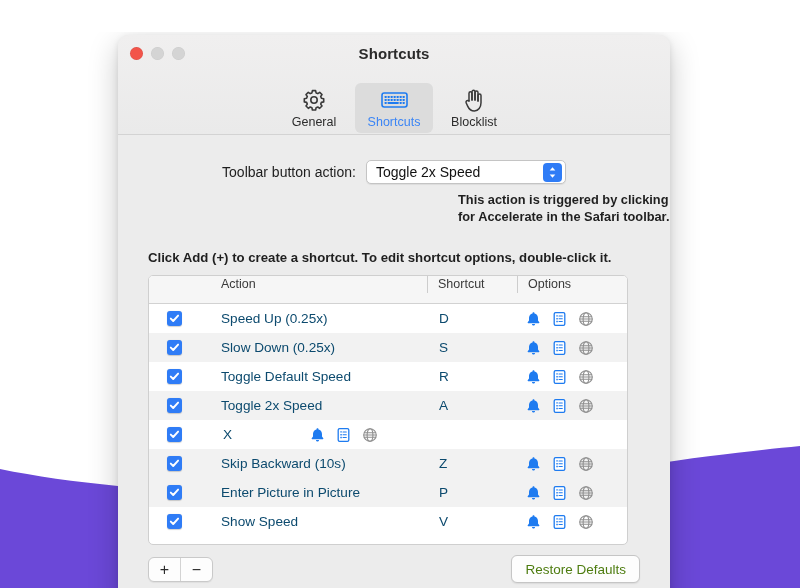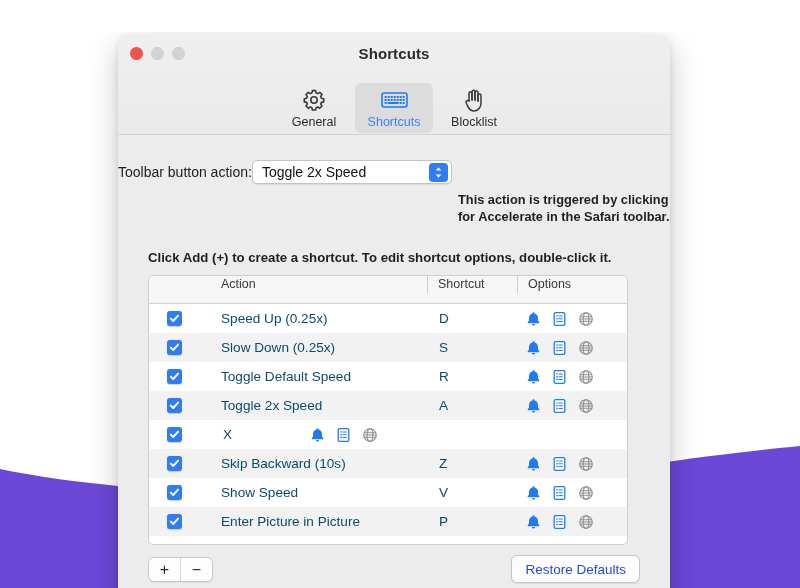--- a/index.html
+++ b/index.html
@@ -119,20 +119,22 @@
     background: #ececec;
   }
 
   
   #action-row {
     position: absolute;
     left: 0; right: 0;
     top: 25px;
     display: flex;
     align-items: center;
+    justify-content: center;
+    gap: 10px;
   }
   #action-label {
     font-size: 14px;
     color: #1d1d1d;
     text-align: right;
   }
   #action-select {
     position: relative;
     width: 200px;
     height: 24px;
@@ -268,21 +270,21 @@
     right: 30px;
     top: 420px;
     height: 26px;
     padding: 0 13px;
     background: #fdfdfd;
     border: 1px solid #c5c5c5;
     border-radius: 6px;
     display: flex;
     align-items: center;
     font-size: 13.5px;
-    color: #1d4ed8;
+    color: #4d7c0f;
     box-shadow: 0 1px 1.5px rgba(0,0,0,0.08);
     cursor: default;
   }
 </style>
 </head>
 <body>
 
 <div id="stage">
 
   <svg id="bg-purple" viewBox="0 0 800 588" preserveAspectRatio="none">
@@ -616,30 +618,30 @@
                 </span>
                 <span class="opt-icon">
                   <svg width="16" height="16" viewBox="0 0 16 16" fill="none" stroke="#8e8e8e" stroke-width="1.1">
                     <circle cx="8" cy="8" r="6.3"></circle>
                     <ellipse cx="8" cy="8" rx="2.9" ry="6.3"></ellipse>
                     <path d="M1.9 5.8h12.2M1.9 10.2h12.2M1.7 8h12.6"></path>
                   </svg>
                 </span>
               </div>
             </div>
-            <div class="trow odd">
+            <div class="trow even">
               <div class="cell col-check">
                 <span class="checkbox">
                   <svg width="11" height="11" viewBox="0 0 11 11">
                     <path d="M1.8 5.6 4.2 8 9.1 2.6" fill="none" stroke="#ffffff" stroke-width="1.9" stroke-linecap="round" stroke-linejoin="round"></path>
                   </svg>
                 </span>
               </div>
-              <div class="cell col-action">Show Speed</div>
-              <div class="cell col-shortcut">V</div>
+              <div class="cell col-action">Enter Picture in Picture</div>
+              <div class="cell col-shortcut">P</div>
               <div class="cell col-options">
                 <span class="opt-icon">
                   <svg width="15" height="16" viewBox="0 0 15 16">
                     <path d="M7.5 1.2c-.55 0-1 .45-1 1v.4C4.4 3.05 3 4.9 3 7.1v2.4L1.7 11.3c-.25.35 0 .85.45.85h10.7c.45 0 .7-.5.45-.85L12 9.5V7.1c0-2.2-1.4-4.05-3.5-4.5v-.4c0-.55-.45-1-1-1z" fill="#1e7bf0"></path>
                     <path d="M5.9 13c.2.95 1 1.6 1.6 1.6s1.4-.65 1.6-1.6z" fill="#1e7bf0"></path>
                   </svg>
                 </span>
                 <span class="opt-icon">
                   <svg width="15" height="16" viewBox="0 0 15 16">
                     <rect x="2.2" y="1.6" width="10.6" height="12.8" rx="1.4" fill="#ffffff" stroke="#1e7bf0" stroke-width="1.3"></rect>
@@ -655,30 +657,30 @@
                 </span>
                 <span class="opt-icon">
                   <svg width="16" height="16" viewBox="0 0 16 16" fill="none" stroke="#8e8e8e" stroke-width="1.1">
                     <circle cx="8" cy="8" r="6.3"></circle>
                     <ellipse cx="8" cy="8" rx="2.9" ry="6.3"></ellipse>
                     <path d="M1.9 5.8h12.2M1.9 10.2h12.2M1.7 8h12.6"></path>
                   </svg>
                 </span>
               </div>
             </div>
-            <div class="trow even">
+            <div class="trow odd">
               <div class="cell col-check">
                 <span class="checkbox">
                   <svg width="11" height="11" viewBox="0 0 11 11">
                     <path d="M1.8 5.6 4.2 8 9.1 2.6" fill="none" stroke="#ffffff" stroke-width="1.9" stroke-linecap="round" stroke-linejoin="round"></path>
                   </svg>
                 </span>
               </div>
-              <div class="cell col-action">Enter Picture in Picture</div>
-              <div class="cell col-shortcut">P</div>
+              <div class="cell col-action">Show Speed</div>
+              <div class="cell col-shortcut">V</div>
               <div class="cell col-options">
                 <span class="opt-icon">
                   <svg width="15" height="16" viewBox="0 0 15 16">
                     <path d="M7.5 1.2c-.55 0-1 .45-1 1v.4C4.4 3.05 3 4.9 3 7.1v2.4L1.7 11.3c-.25.35 0 .85.45.85h10.7c.45 0 .7-.5.45-.85L12 9.5V7.1c0-2.2-1.4-4.05-3.5-4.5v-.4c0-.55-.45-1-1-1z" fill="#1e7bf0"></path>
                     <path d="M5.9 13c.2.95 1 1.6 1.6 1.6s1.4-.65 1.6-1.6z" fill="#1e7bf0"></path>
                   </svg>
                 </span>
                 <span class="opt-icon">
                   <svg width="15" height="16" viewBox="0 0 15 16">
                     <rect x="2.2" y="1.6" width="10.6" height="12.8" rx="1.4" fill="#ffffff" stroke="#1e7bf0" stroke-width="1.3"></rect>

